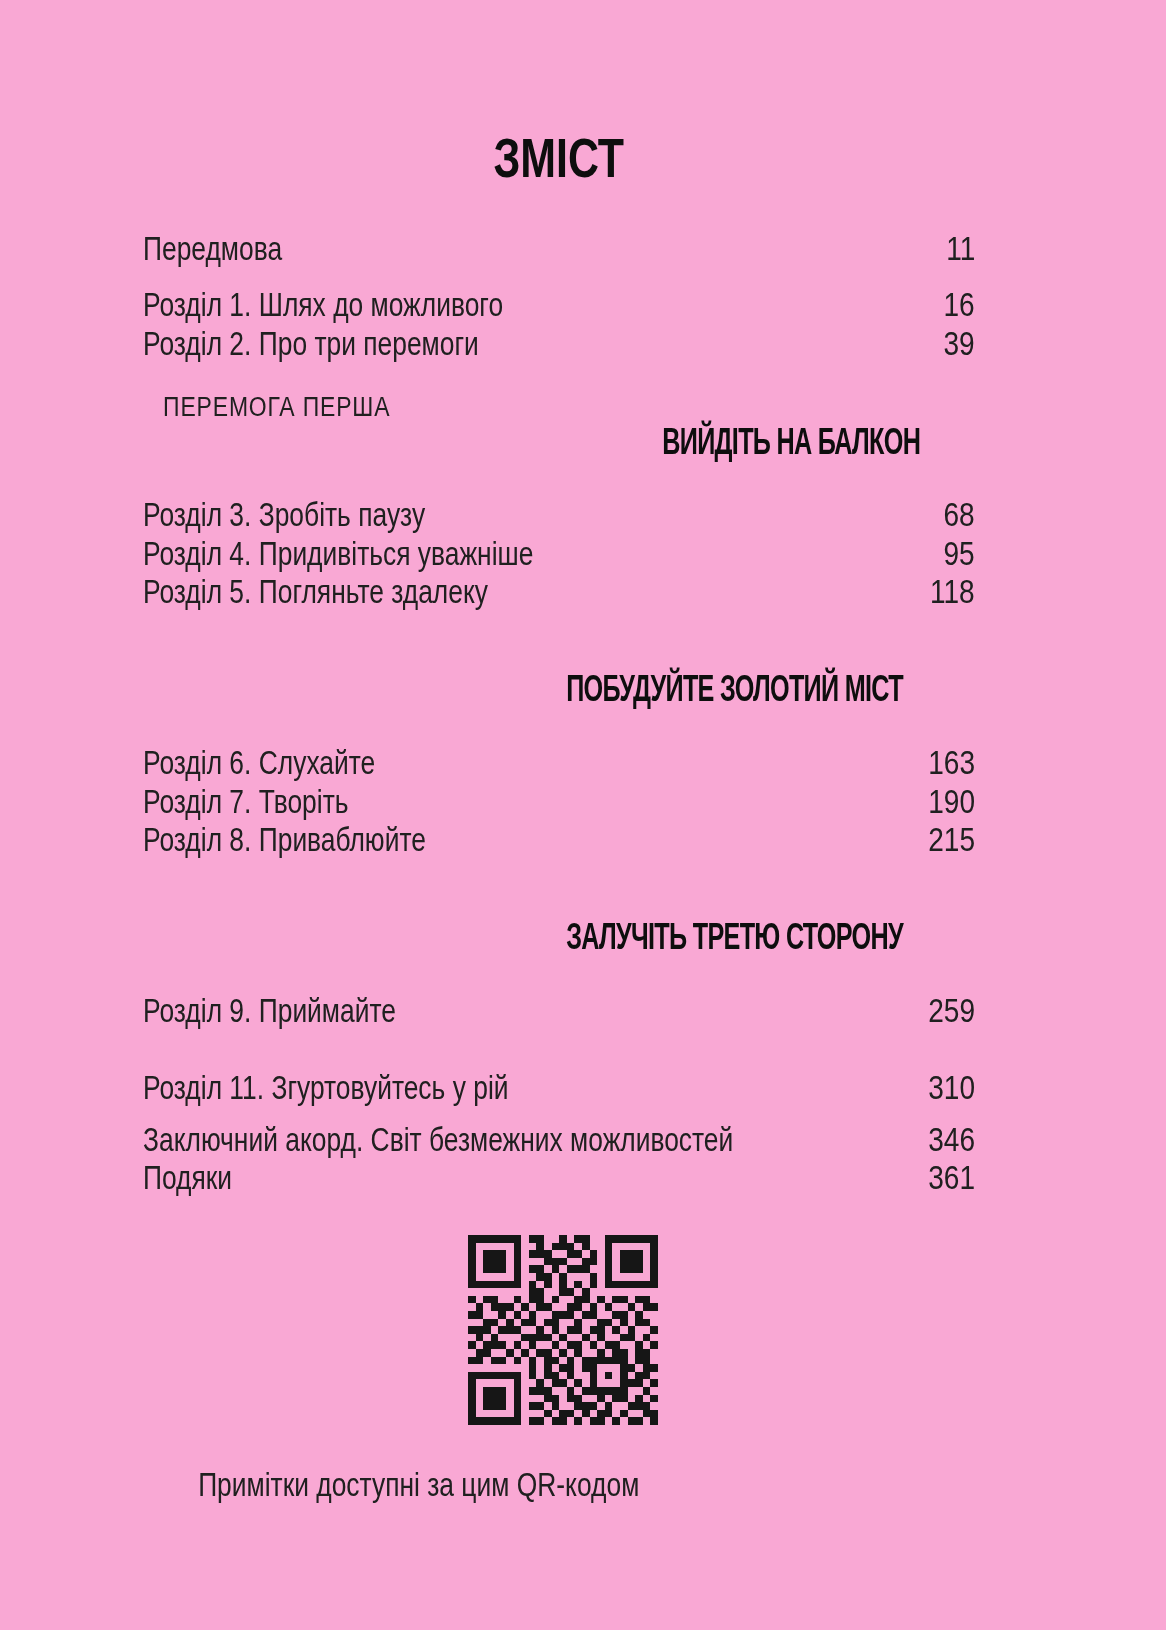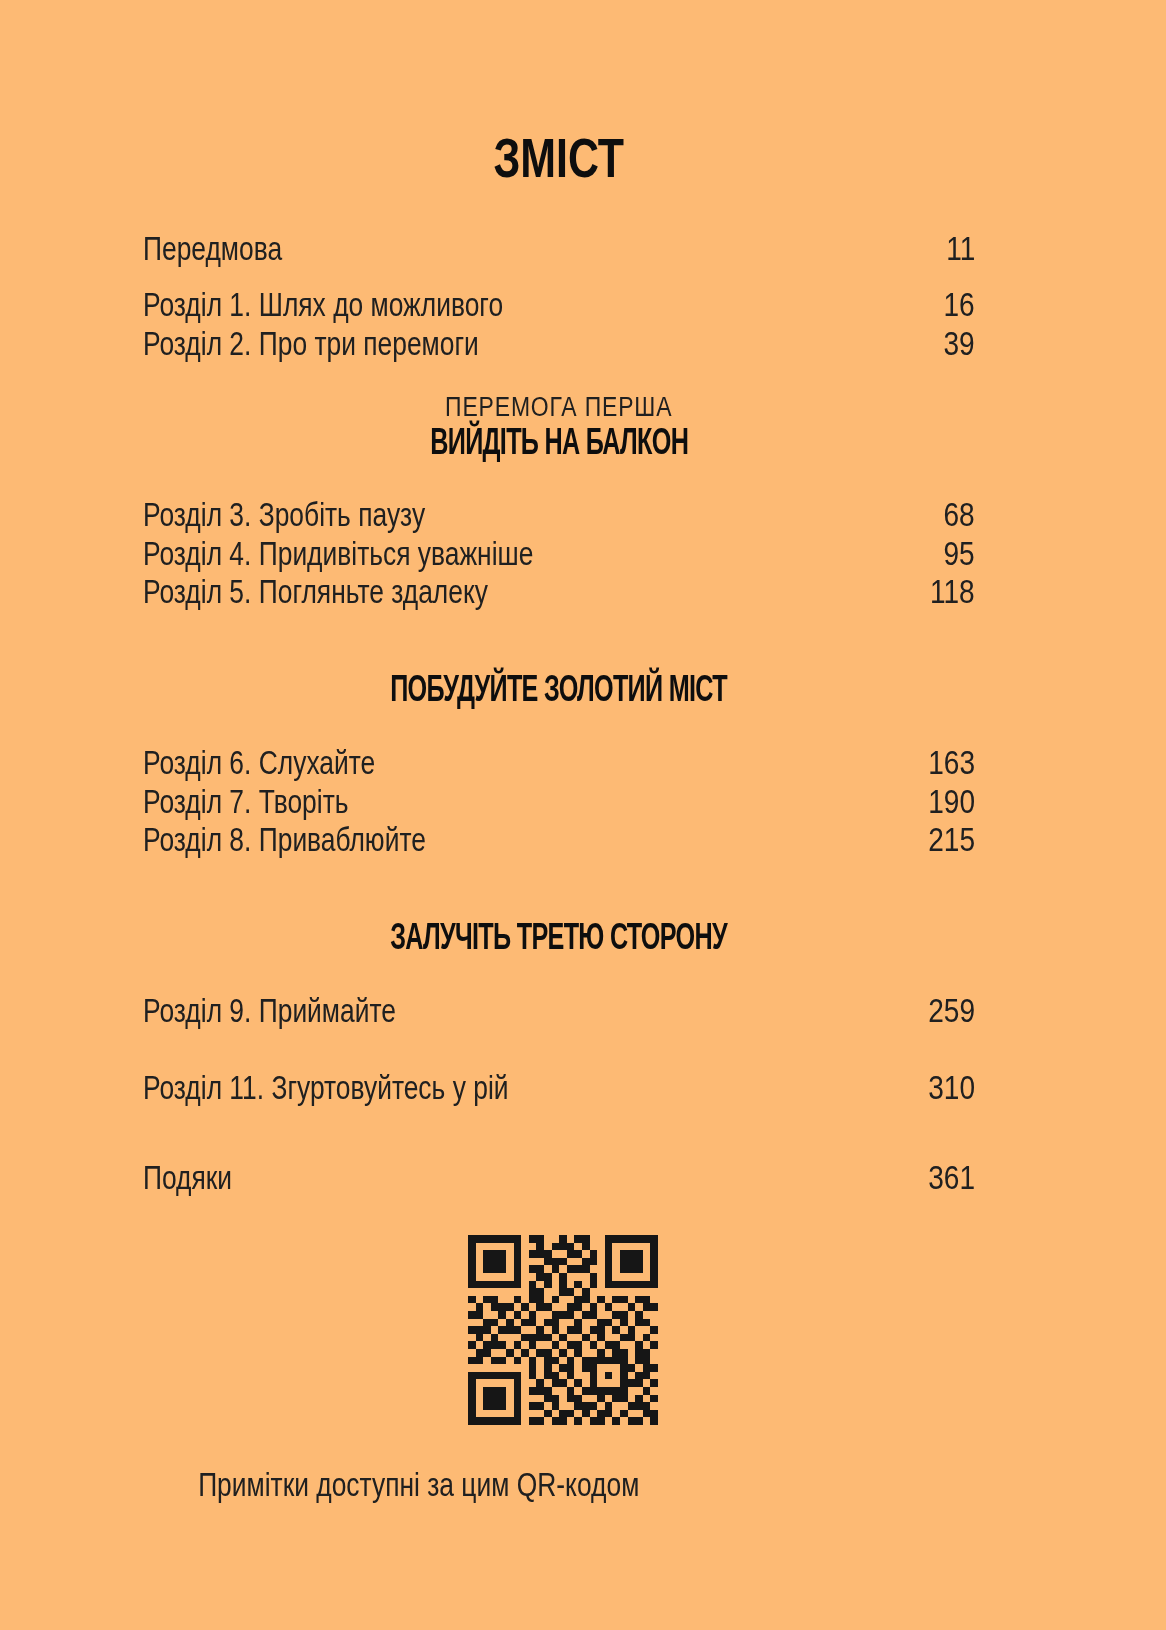--- a/index.html
+++ b/index.html
@@ -4,21 +4,21 @@
 <style>
   html, body {
     margin: 0;
     padding: 0;
     background: #ffffff;
   }
   .page {
     position: relative;
     width: 1166px;
     height: 1630px;
-    background: #fdba74;
+    background: #f9a8d4;
     font-family: "Liberation Sans", "DejaVu Sans", sans-serif;
     overflow: hidden;
   }
   .col {
     position: absolute;
     left: 143px;
     width: 832px;
   }
   .page-title {
     top: 131px;
@@ -49,34 +49,34 @@
     transform-origin: left center;
     white-space: nowrap;
   }
   .row .n {
     display: inline-block;
     transform: scaleX(0.85);
     transform-origin: right center;
     white-space: nowrap;
   }
   .sec-label {
-    text-align: center;
+    text-align: left;
     font-size: 27px;
     line-height: 1;
     color: #202020;
   }
   .sec-label .tx {
     display: inline-block;
     transform: scaleX(0.85);
     transform-origin: center center;
     letter-spacing: 1px;
     white-space: nowrap;
   }
   .sec-title {
-    text-align: center;
+    text-align: right;
     font-size: 36px;
     font-weight: 700;
     line-height: 1;
     color: #0e0e0e;
   }
   .sec-title .tx {
     display: inline-block;
     transform: scaleX(0.70);
     transform-origin: center center;
     letter-spacing: -1px;
@@ -169,20 +169,24 @@
   </div>
   <div class="col row" style="top:994px">
     <span class="t">Розділ 9. Приймайте</span>
     <span class="n">259</span>
   </div>
   <div class="col row" style="top:1071px">
     <span class="t">Розділ 11. Згуртовуйтесь у рій</span>
     <span class="n">310</span>
   </div>
 
+  <div class="col row" style="top:1123px">
+    <span class="t">Заключний акорд. Світ безмежних можливостей</span>
+    <span class="n">346</span>
+  </div>
   <div class="col row" style="top:1161px">
     <span class="t">Подяки</span>
     <span class="n">361</span>
   </div>
 
   <div class="qr" style="grid-template-columns: repeat(25, 1fr); grid-template-rows: repeat(25, 1fr);">
       <div class="qm"></div>
       <div class="qm"></div>
       <div class="qm"></div>
       <div class="qm"></div>

